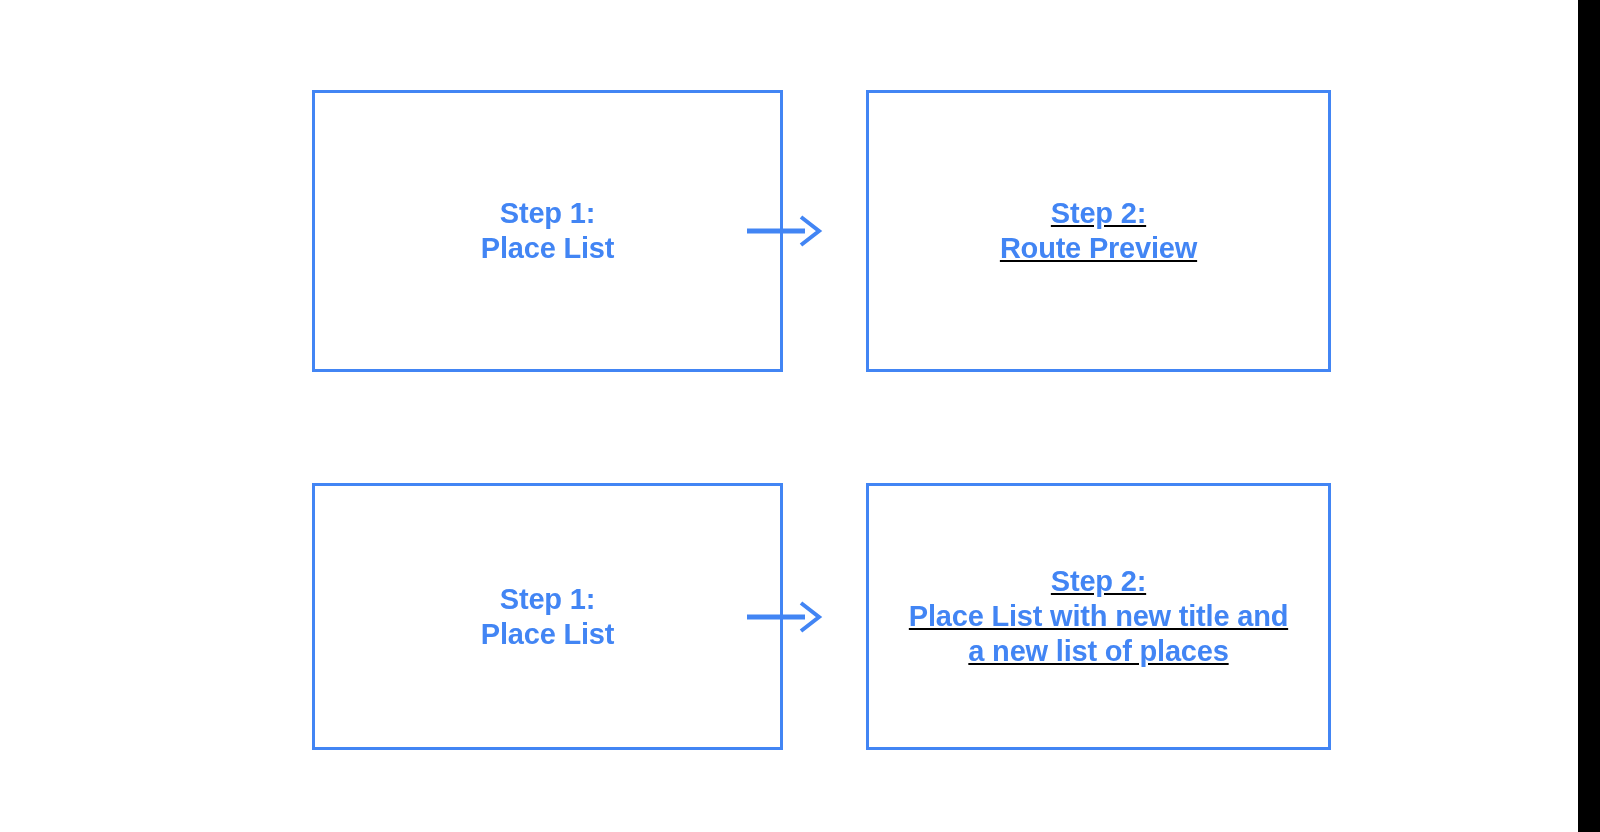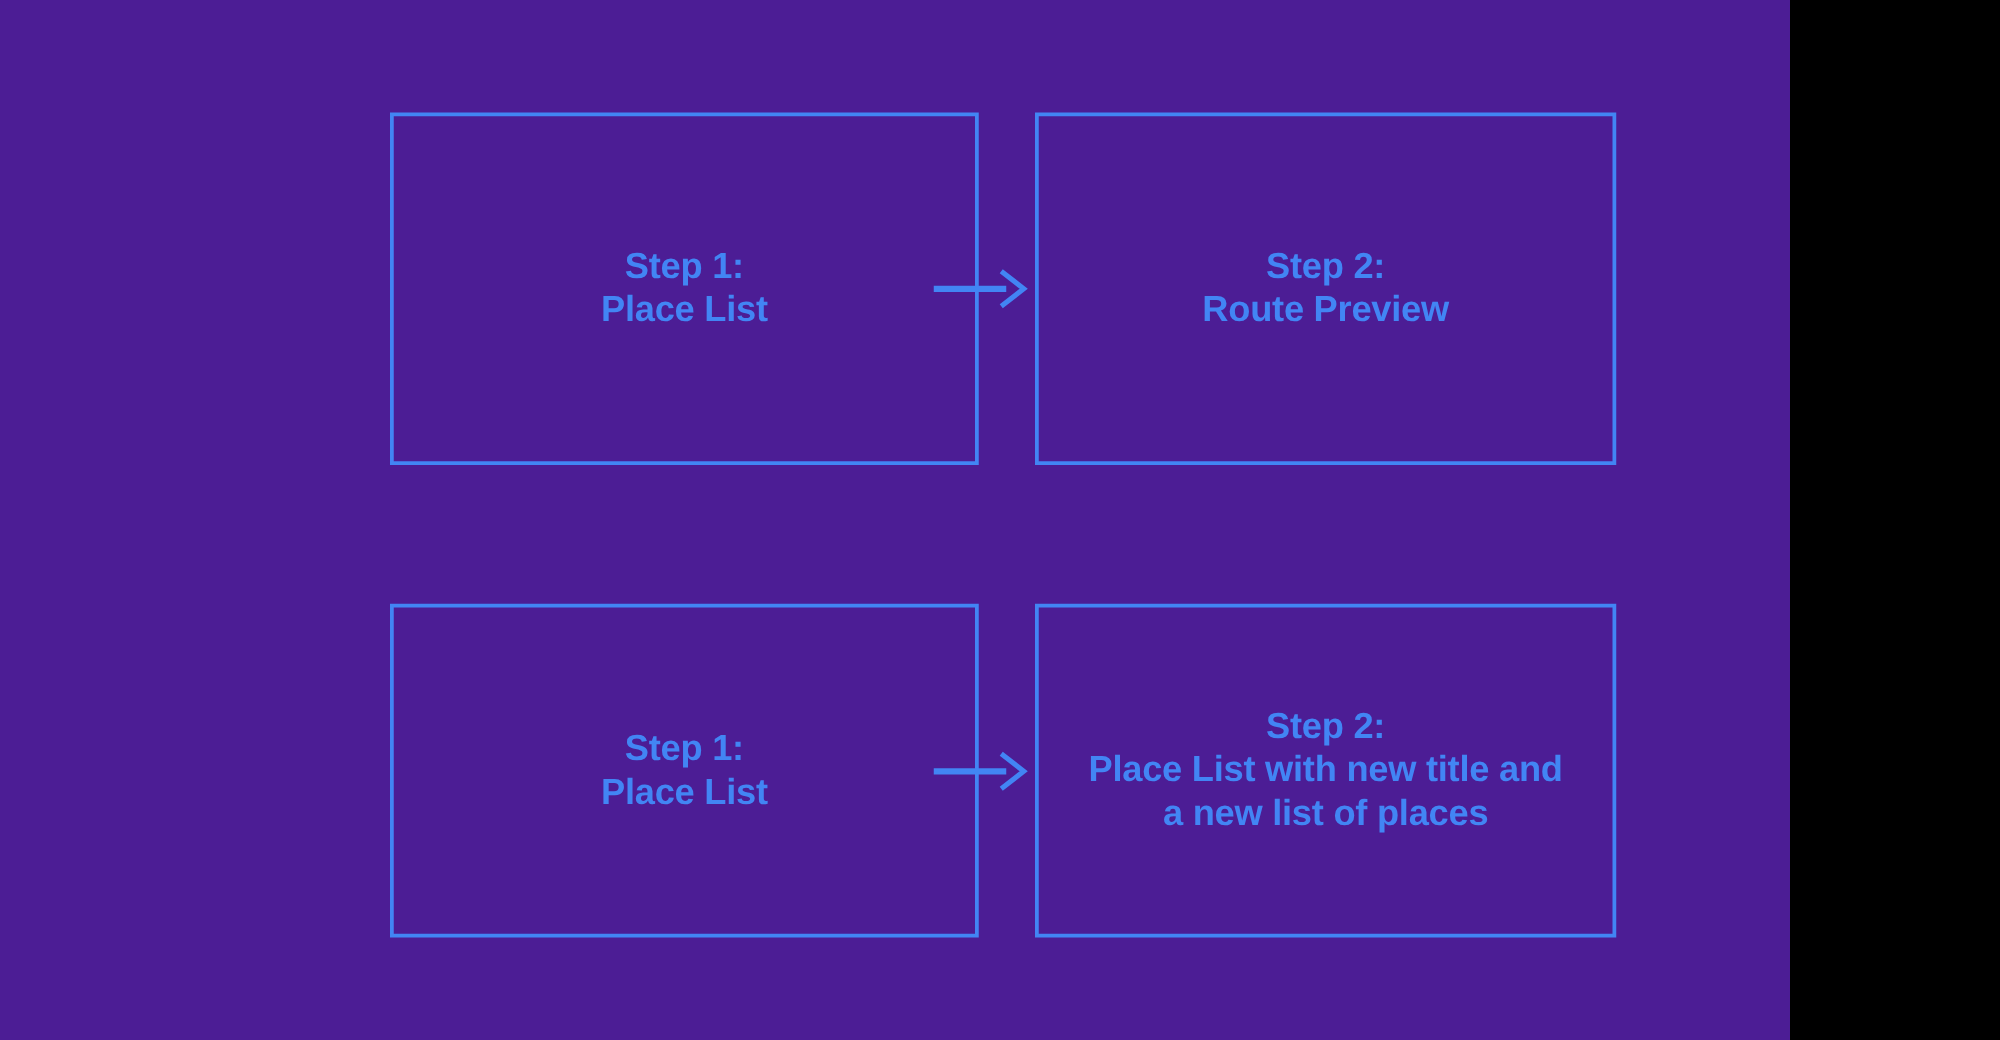--- a/index.html
+++ b/index.html
@@ -10,23 +10,23 @@
   }
   body {
     width: 1600px;
     height: 832px;
     overflow: hidden;
     font-family: "Liberation Sans", sans-serif;
   }
 
   #canvas {
     position: relative;
-    width: 1432px;
+    width: 1578px;
     height: 832px;
-    background: #4c1d95;
+    background: #ffffff;
   }
 
   .flow-row {
     position: absolute;
     left: 0;
     width: 1600px;
   }
 
   #flow-row-0 { top: 90px;  height: 282px; }
   #flow-row-1 { top: 483px; height: 267px; }
@@ -37,21 +37,21 @@
     box-sizing: border-box;
     border: 3px solid #4285f4;
     background: transparent;
     display: flex;
     align-items: center;
     justify-content: center;
     height: 100%;
   }
 
   .step-box.left  { left: 312px; width: 471px; }
-  .step-box.right { left: 828px; width: 465px; }
+  .step-box.right { left: 866px; width: 465px; text-decoration: underline; }
 
   .step-label {
     color: #4285f4;
     font-family: "Liberation Sans", sans-serif;
     font-weight: bold;
     font-size: 29px;
     line-height: 35px;
     text-align: center;
     letter-spacing: -0.2px;
     white-space: pre-line;

